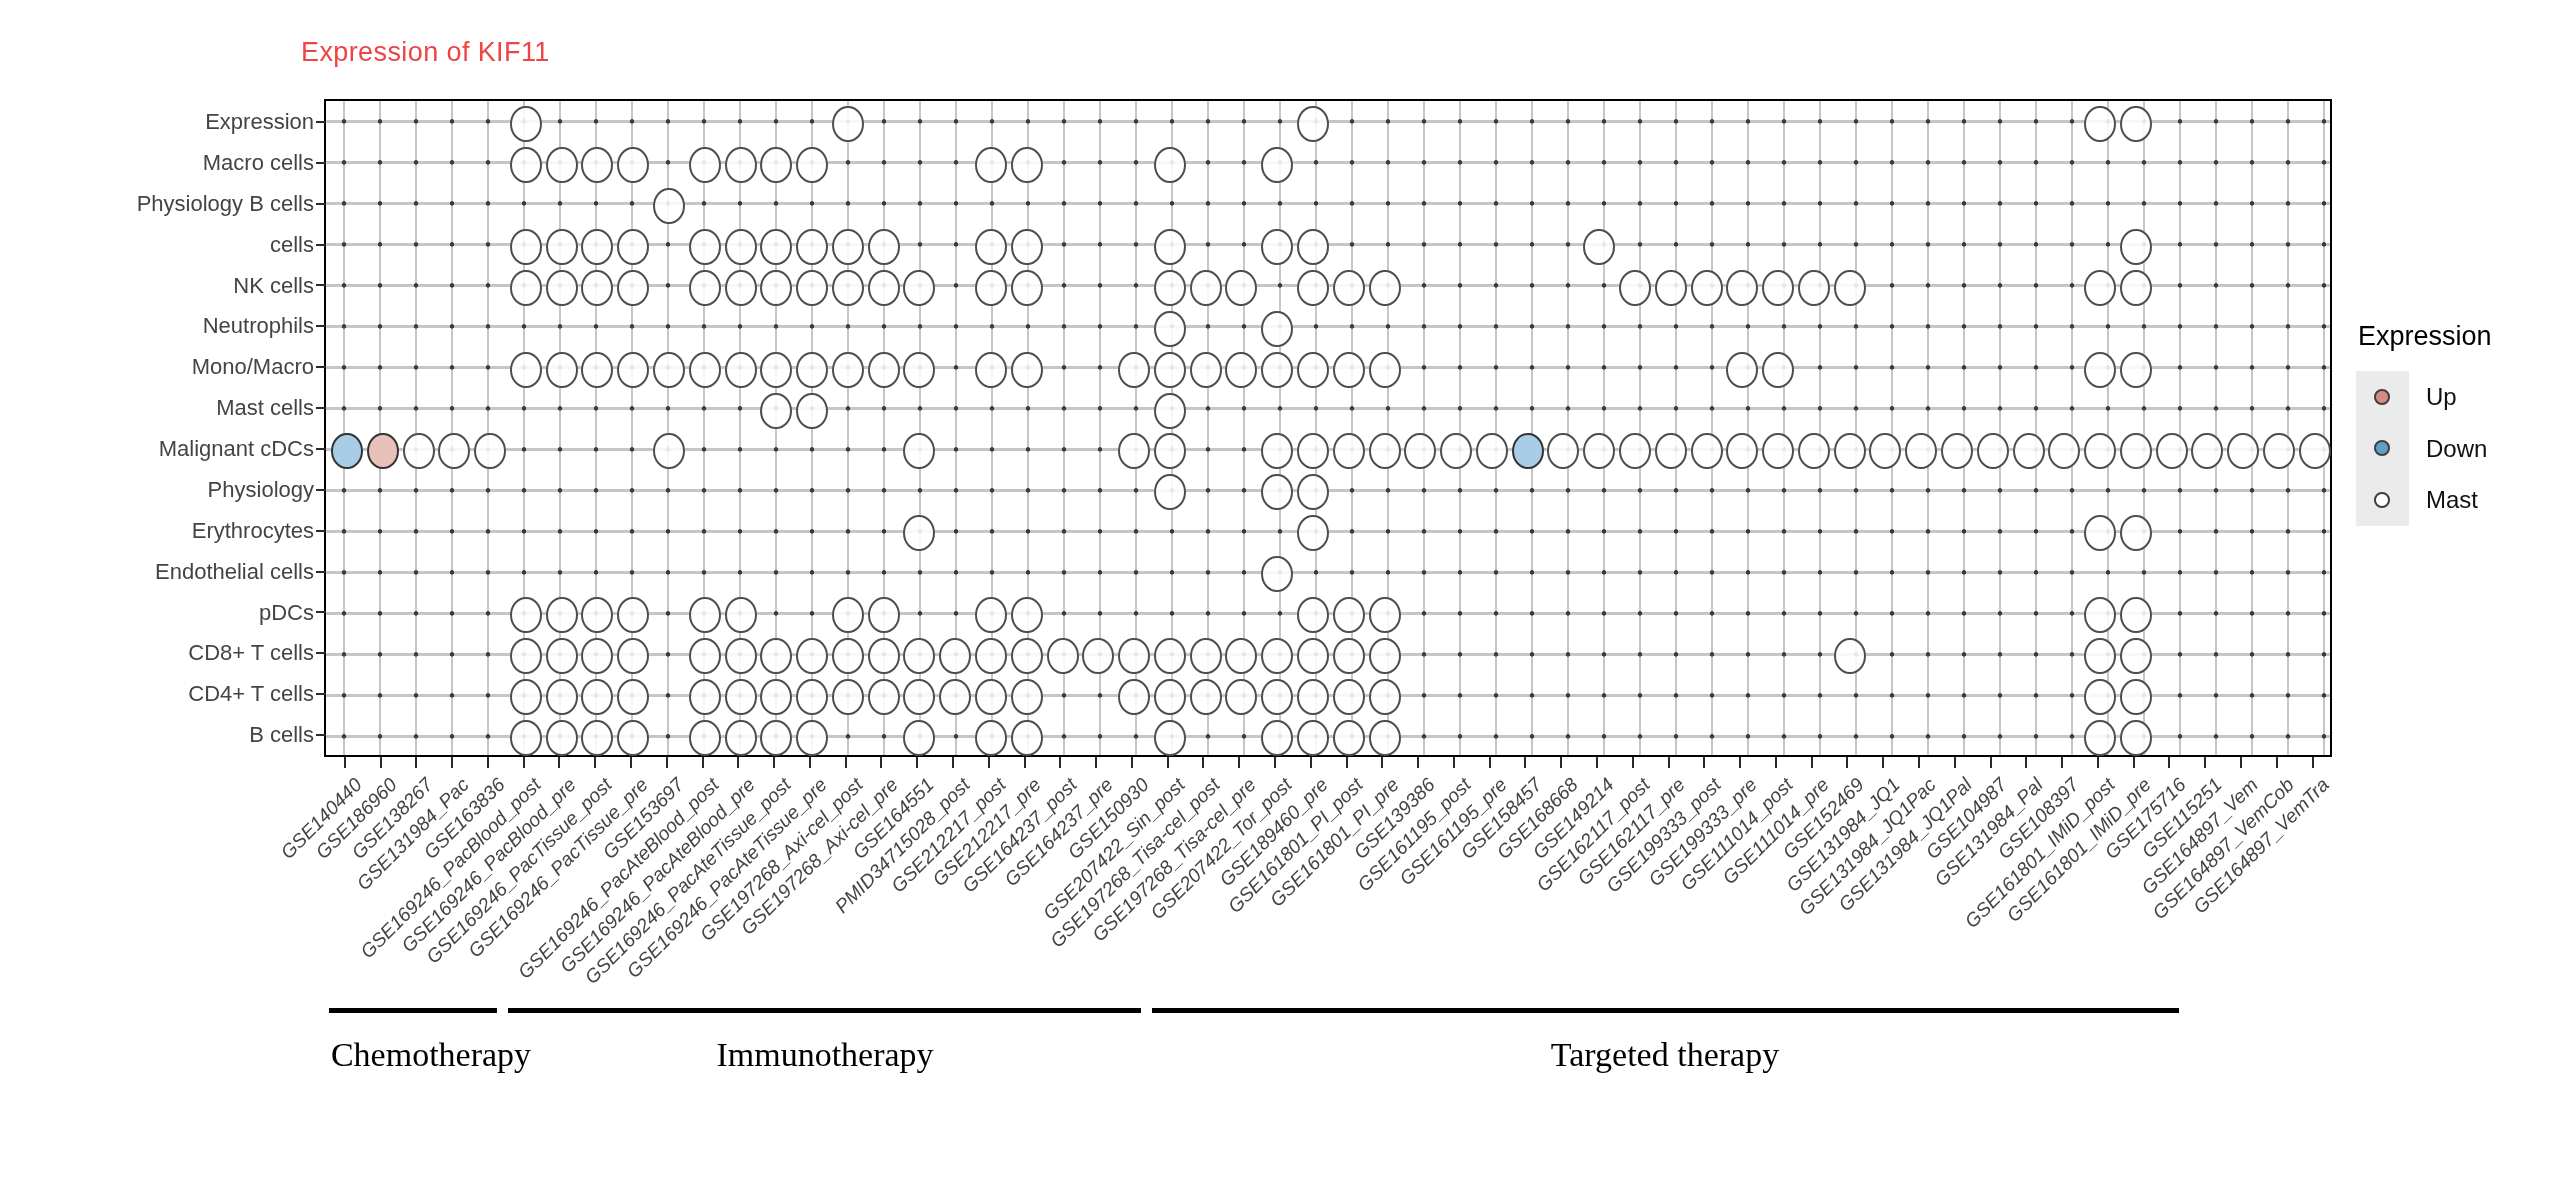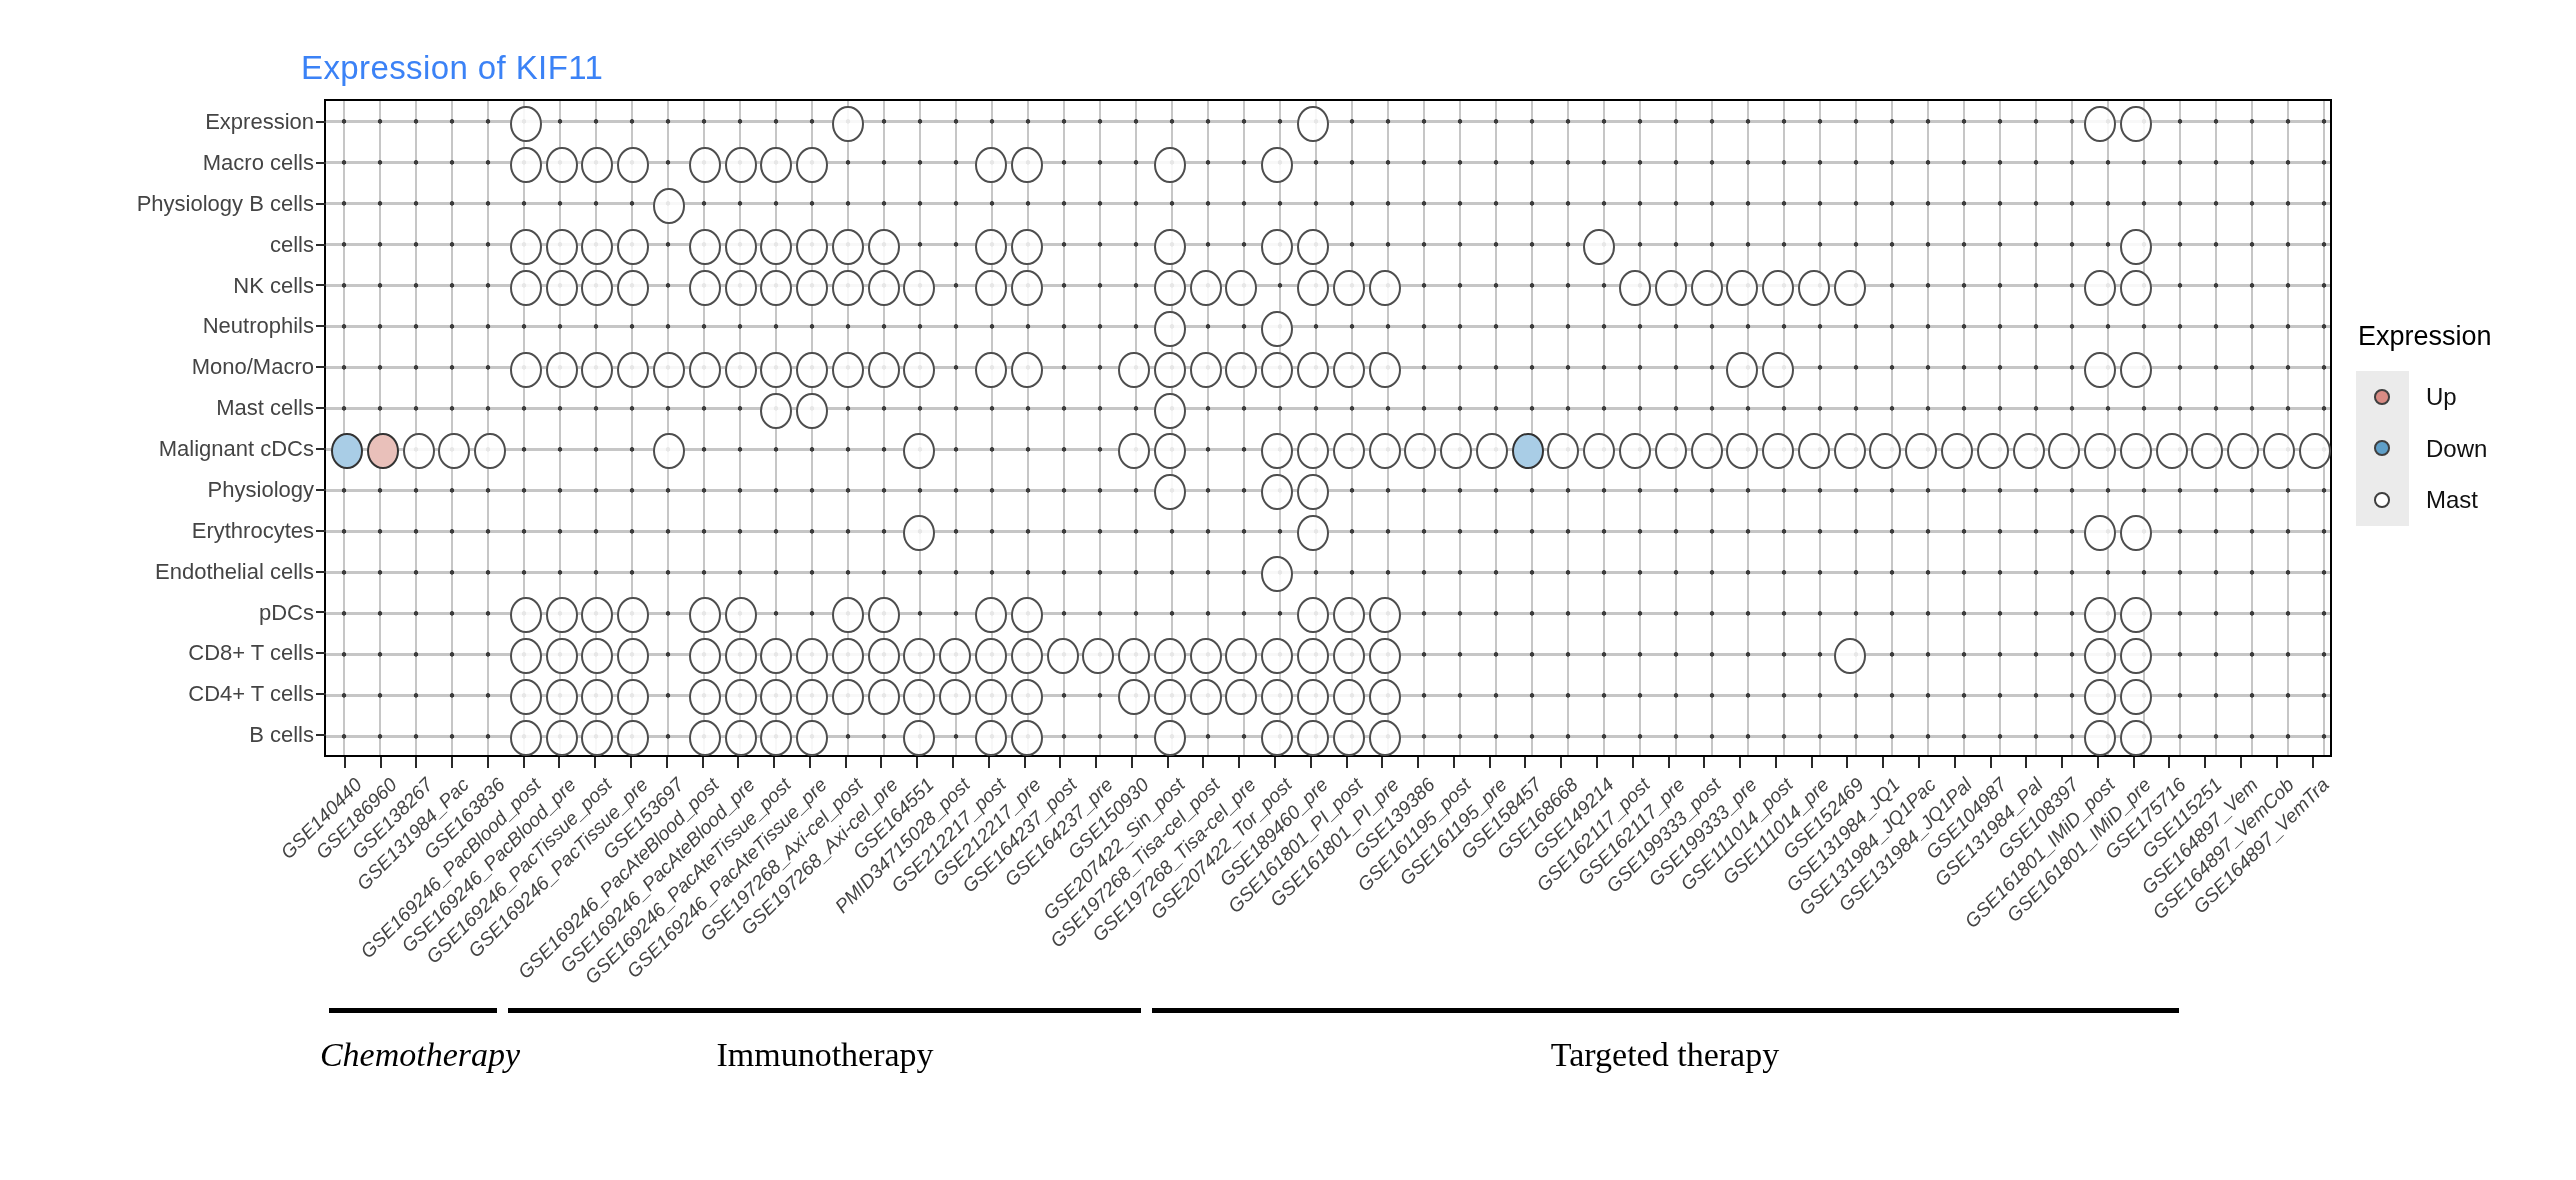--- a/index.html
+++ b/index.html
@@ -1,18 +1,18 @@
 <!DOCTYPE html>
 <html style="font-size:11.4px"><head>
 <meta charset="utf-8">
 <style>
   html,body{margin:0;padding:0;background:#ffffff;}
   #canvas{position:relative;width:2576px;height:1181px;background:#ffffff;overflow:hidden;
           font-family:"Liberation Sans",sans-serif;}
-  #plot-title{position:absolute;left:301px;top:37px;font-size:33px;color:#3b82f6;letter-spacing:0.4px;margin-top:12px;}
+  #plot-title{position:absolute;left:301px;top:37px;font-size:27px;color:#ef4444;letter-spacing:0.4px;}
   #panel{position:absolute;border:2.9px solid #000;background-color:#ffffff;}
   #gridlayer{position:absolute;left:0;top:0;width:100%;height:100%;}
   .ylab{position:absolute;font-size:22px;color:#444;white-space:nowrap;transform:translateY(-50%);text-align:right;}
   .ytick{position:absolute;width:10px;height:2.1px;background:#2a2a2a;}
   .xtick{position:absolute;width:2.1px;height:11.4px;background:#2a2a2a;}
   .xlab{position:absolute;font-size:19.3px;font-style:italic;color:#444;white-space:nowrap;
         transform-origin:0 0;transform:rotate(-45deg) translateX(-100%);}
   .dot{position:absolute;width:31.5px;height:36px;border:2.1px solid #4e4e4e;border-radius:50%;
        background:rgba(255,255,255,0.88);box-sizing:border-box;}
   .dot.up{background:#e9c0ba;border-color:#333;}
@@ -403,21 +403,21 @@
       <div class="xlab" style="left: 2211px; top: 774px;">GSE115251</div>
       <div class="xtick" style="left: 2240px; top: 757px;"></div>
       <div class="xlab" style="left: 2247px; top: 774px;">GSE164897_Vem</div>
       <div class="xtick" style="left: 2276px; top: 757px;"></div>
       <div class="xlab" style="left: 2283px; top: 774px;">GSE164897_VemCob</div>
       <div class="xtick" style="left: 2312px; top: 757px;"></div>
       <div class="xlab" style="left: 2318px; top: 774px;">GSE164897_VemTra</div>
     </div>
   <div id="groups">
       <div class="grp-bar" style="left: 329px; top: 1008px; width: 168px;"></div>
-      <div class="grp-label" style="left: 420px; top: 1036px; font-style: italic;">Chemotherapy</div>
+      <div class="grp-label" style="left: 431px; top: 1036px;">Chemotherapy</div>
       <div class="grp-bar" style="left: 508px; top: 1008px; width: 633px;"></div>
       <div class="grp-label" style="left: 825px; top: 1036px;">Immunotherapy</div>
       <div class="grp-bar" style="left: 1152px; top: 1008px; width: 1027px;"></div>
       <div class="grp-label" style="left: 1665px; top: 1036px;">Targeted therapy</div>
     </div>
   <div id="legend">
     <div id="legend-title" style="left: 2358px; top: 321px;">Expression</div>
   <div class="leg-key" style="left: 2356px; top: 371px;"></div>
       <div class="leg-dot" style="left: 2374px; top: 389px; background: rgb(216, 139, 132);"></div>
       <div class="leg-lab" style="left: 2426px; top: 397px;">Up</div>

